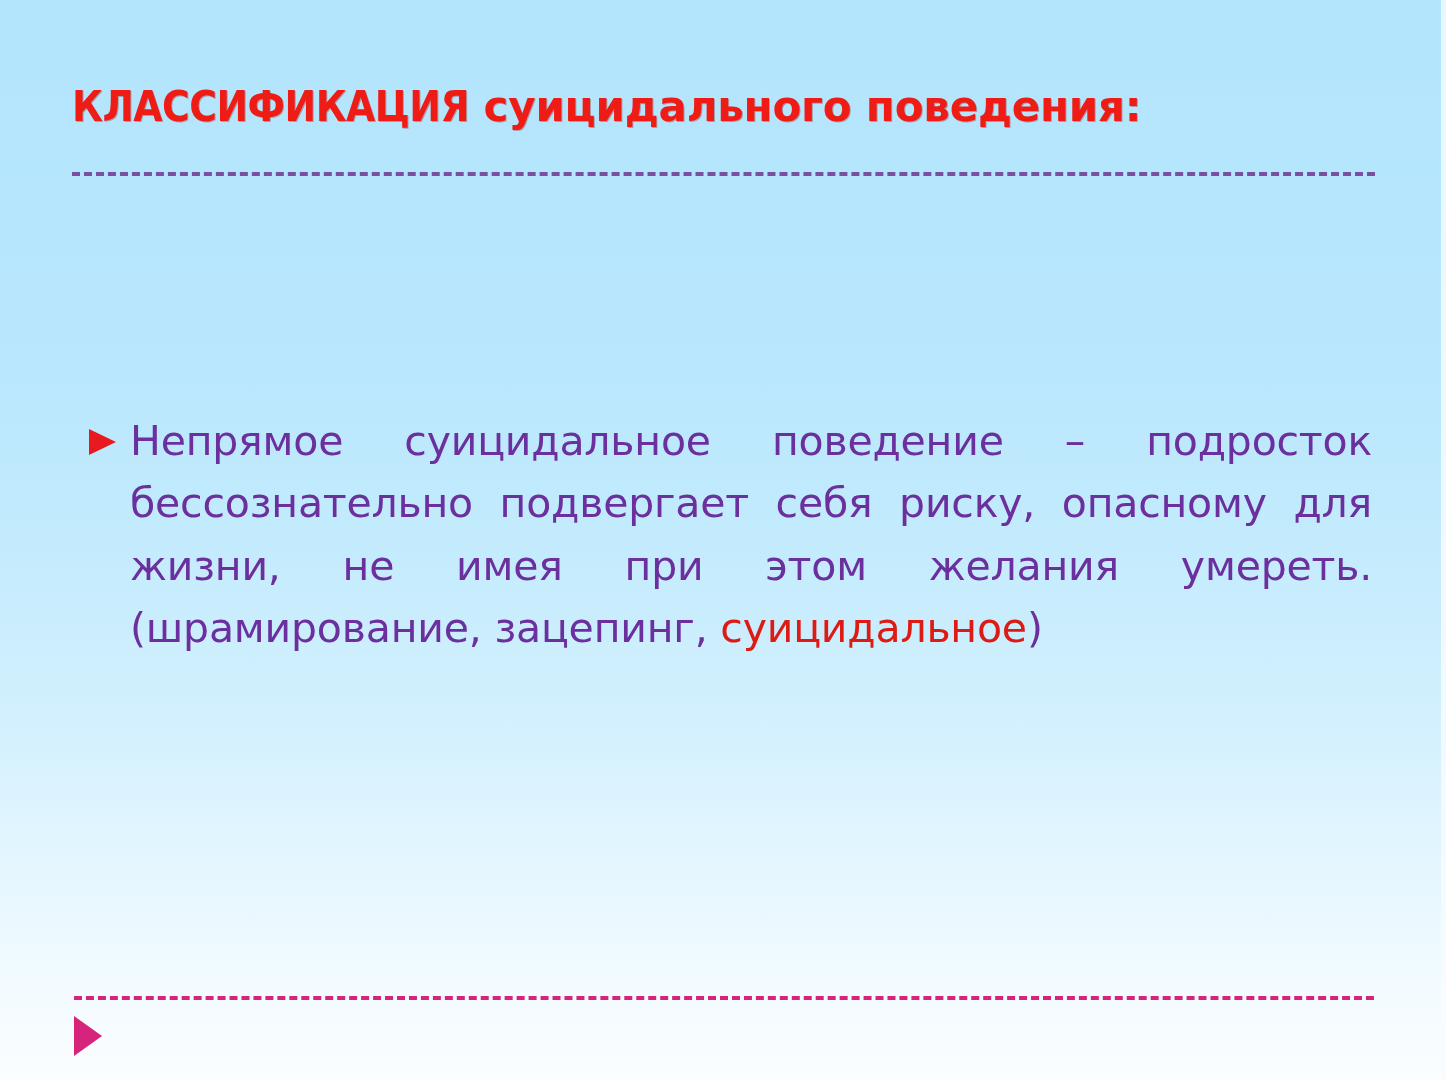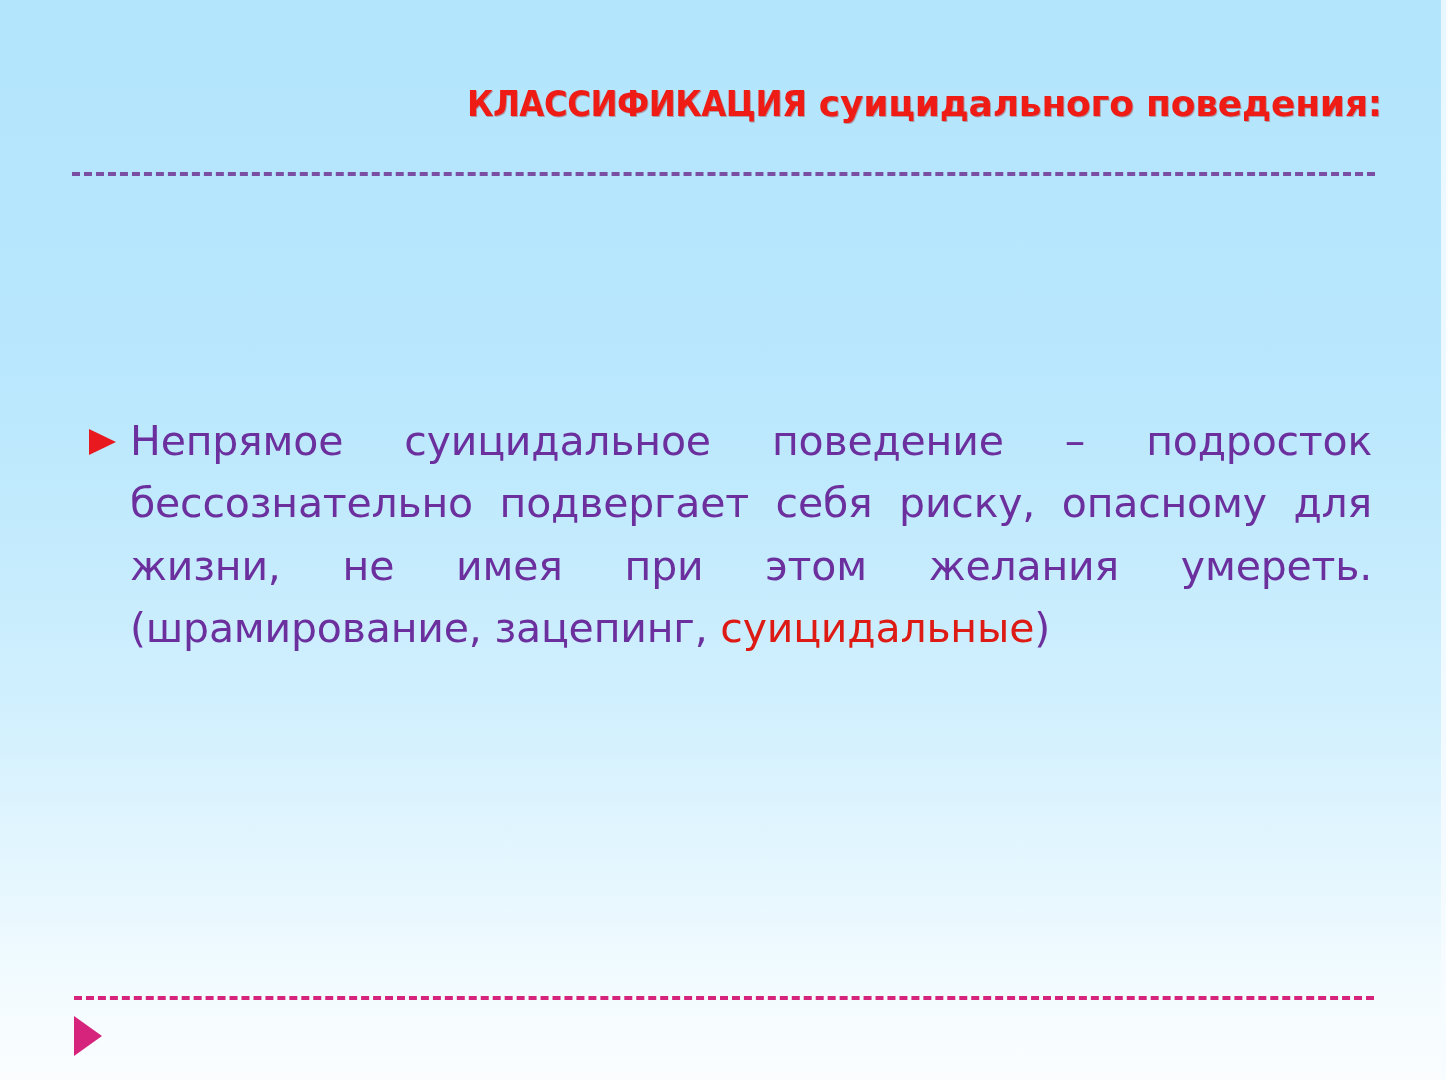--- a/index.html
+++ b/index.html
@@ -43,27 +43,26 @@
   .title-block {
     position: absolute;
     left: 72px;
     top: 86px;
     width: 1310px;
   }
 
   .title-text {
     font-family: "DejaVu Sans", sans-serif;
     font-weight: 700;
-    font-size: 36px;
+    font-size: 42px;
     line-height: 1.0;
     color: #ee1c15;
     letter-spacing: -0.2px;
     white-space: nowrap;
     text-shadow: 1px 1px 0 rgba(150, 20, 20, 0.35);
-    text-align: right;
   }
 
   .title-caps {
     font-stretch: condensed;
     letter-spacing: -0.5px;
   }
 
   
   .rule-top {
     position: absolute;
@@ -150,21 +149,21 @@
 
   <div class="body-area">
 
 
     <div class="bullet-row second">
       <span class="marker">
         <svg width="40" height="40" viewBox="0 0 40 40">
           <path d="M7 7 L34 20 L7 33 Z" fill="#e8191f"></path>
         </svg>
       </span>
-      <p class="para"><span>Непрямое суицидальное поведение – подросток бессознательно подвергает себя риску, опасному для жизни, не имея при этом желания умереть. (шрамирование, зацепинг, </span><span class="hl-red">суицидальные</span><span>)</span></p>
+      <p class="para"><span>Непрямое суицидальное поведение – подросток бессознательно подвергает себя риску, опасному для жизни, не имея при этом желания умереть. (шрамирование, зацепинг, </span><span class="hl-red">суицидальное</span><span>)</span></p>
     </div>
 
   </div>
 
   <div class="rule-bottom"></div>
 
   <span class="bottom-marker">
     <svg width="38" height="52" viewBox="0 0 38 52">
       <path d="M4 6 L32 26 L4 46 Z" fill="#d6247c"></path>
     </svg>

